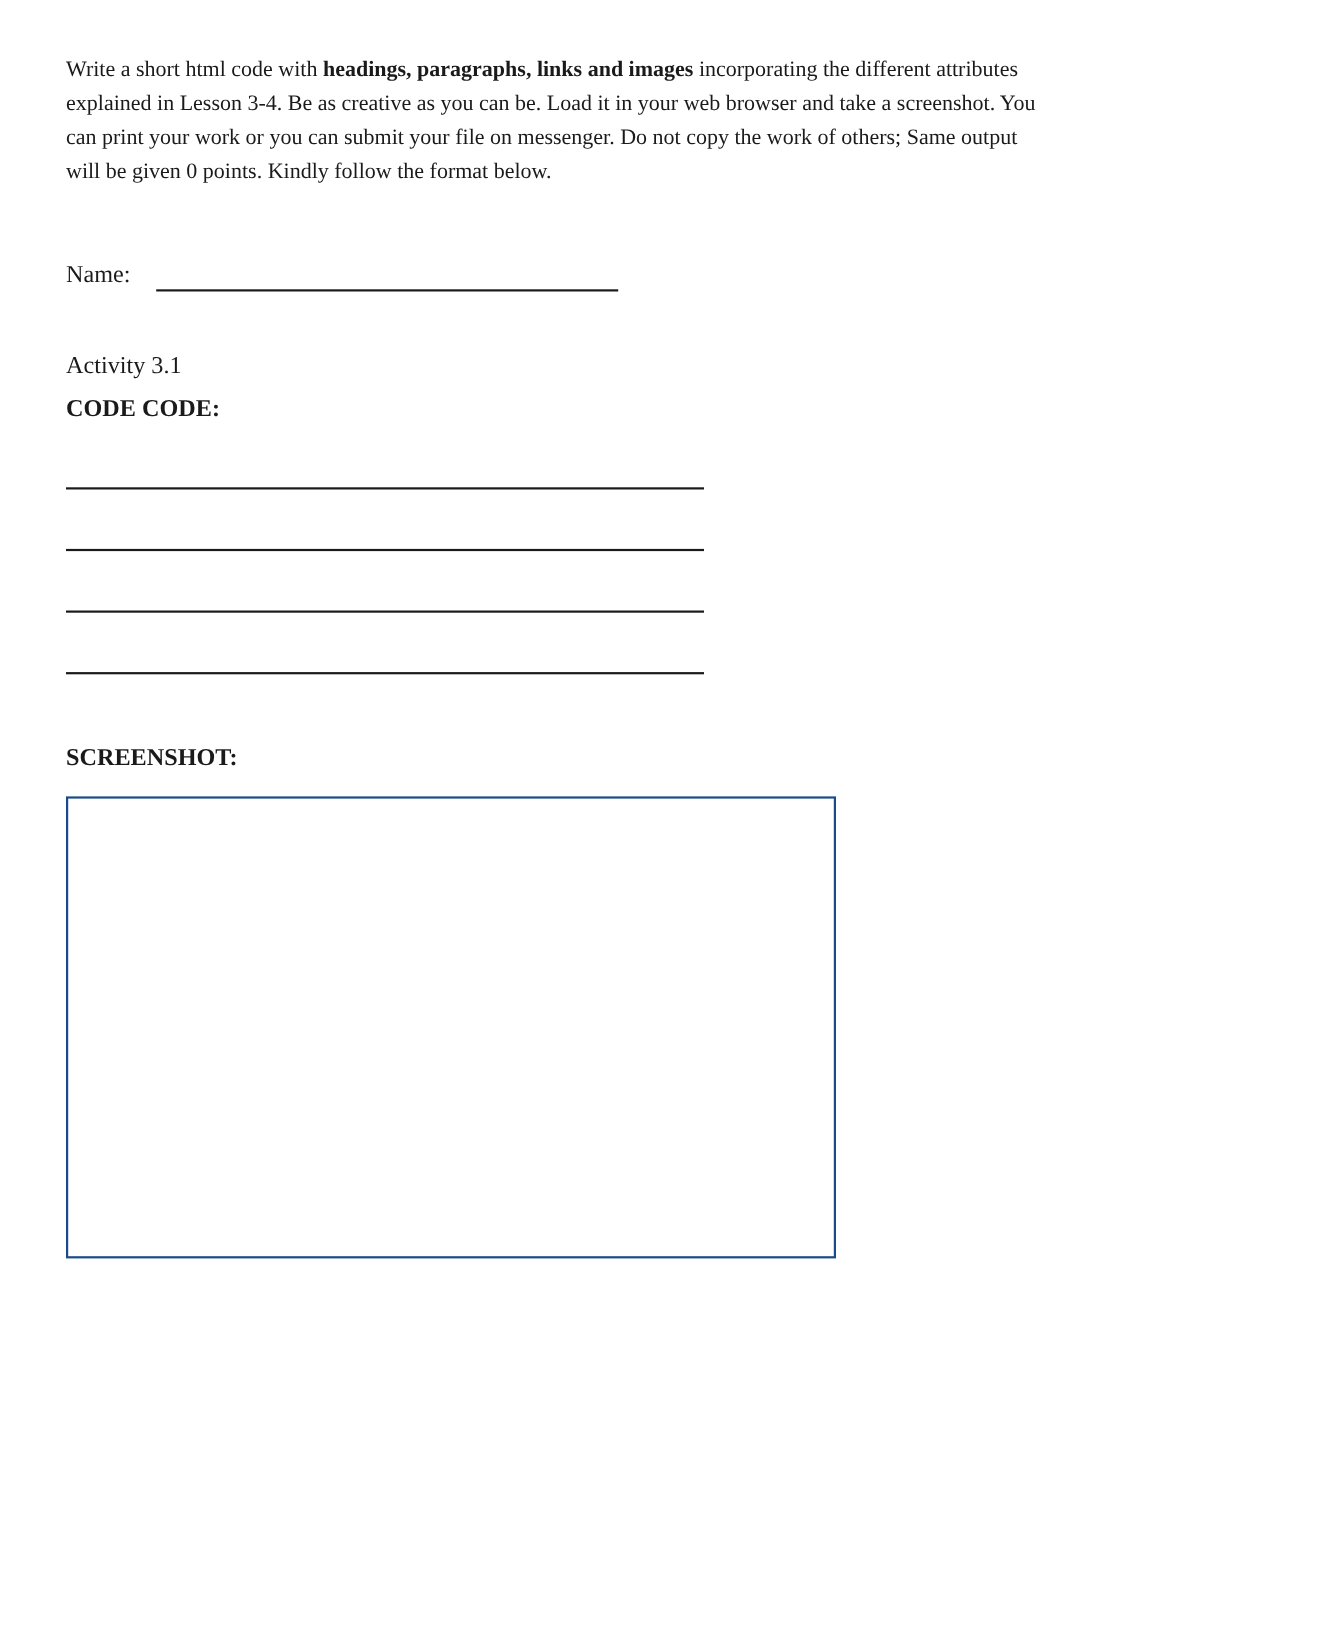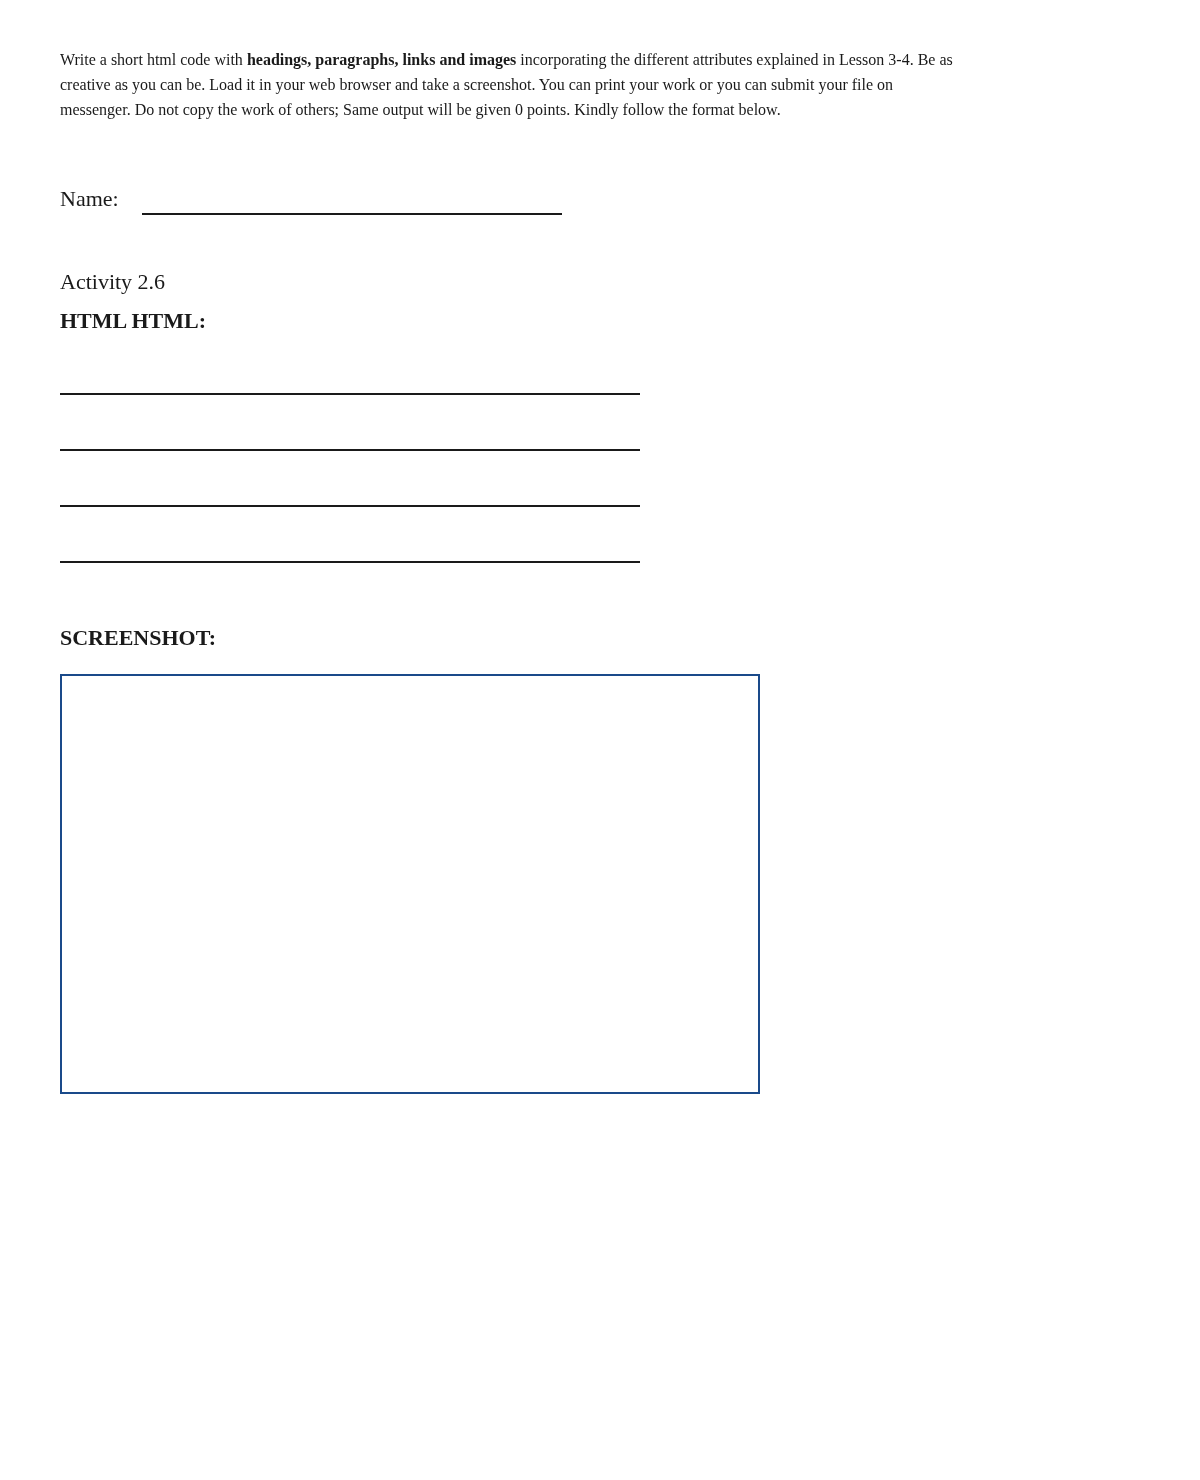--- a/index.html
+++ b/index.html
@@ -18,21 +18,21 @@
       font-size: 22px;
       line-height: 1.5;
     }
 
     .instructions {
       margin-bottom: 60px;
       max-width: 900px;
     }
 
     .instructions p {
-      font-size: 16px;
+      font-size: 20px;
       line-height: 1.55;
       text-align: left;
     }
 
     .instructions strong {
       font-weight: bold;
     }
 
     .name-section {
       margin-top: 40px;
@@ -120,22 +120,22 @@
     <span>Write a short html code </span><span>with </span><strong>headings, paragraphs, links and images</strong><span> incorporating the different attributes explained in Lesson 3-4. Be as creative as you can be. Load it in your web browser and take a screenshot. You can print your work or you can submit your file on messenger. Do not copy the work of others; Same output will be given 0 points. Kindly follow the format below.</span>
   </p>
 </div>
 
 <div class="name-section">
   <span class="name-label">Name:</span>
   <input class="name-line" type="text" style="">
 </div>
 
 <div class="activity-section">
-  <div class="activity-label">Activity 2.6</div>
-  <div class="html-code-label">HTML HTML:</div>
+  <div class="activity-label">Activity 3.1</div>
+  <div class="html-code-label">CODE CODE:</div>
 </div>
 
 <div class="code-lines">
   <input class="code-line" type="text" style="">
   <input class="code-line" type="text" style="">
   <input class="code-line" type="text" style="">
   <input class="code-line" type="text" style="">
 </div>
 
 <div class="screenshot-section">

